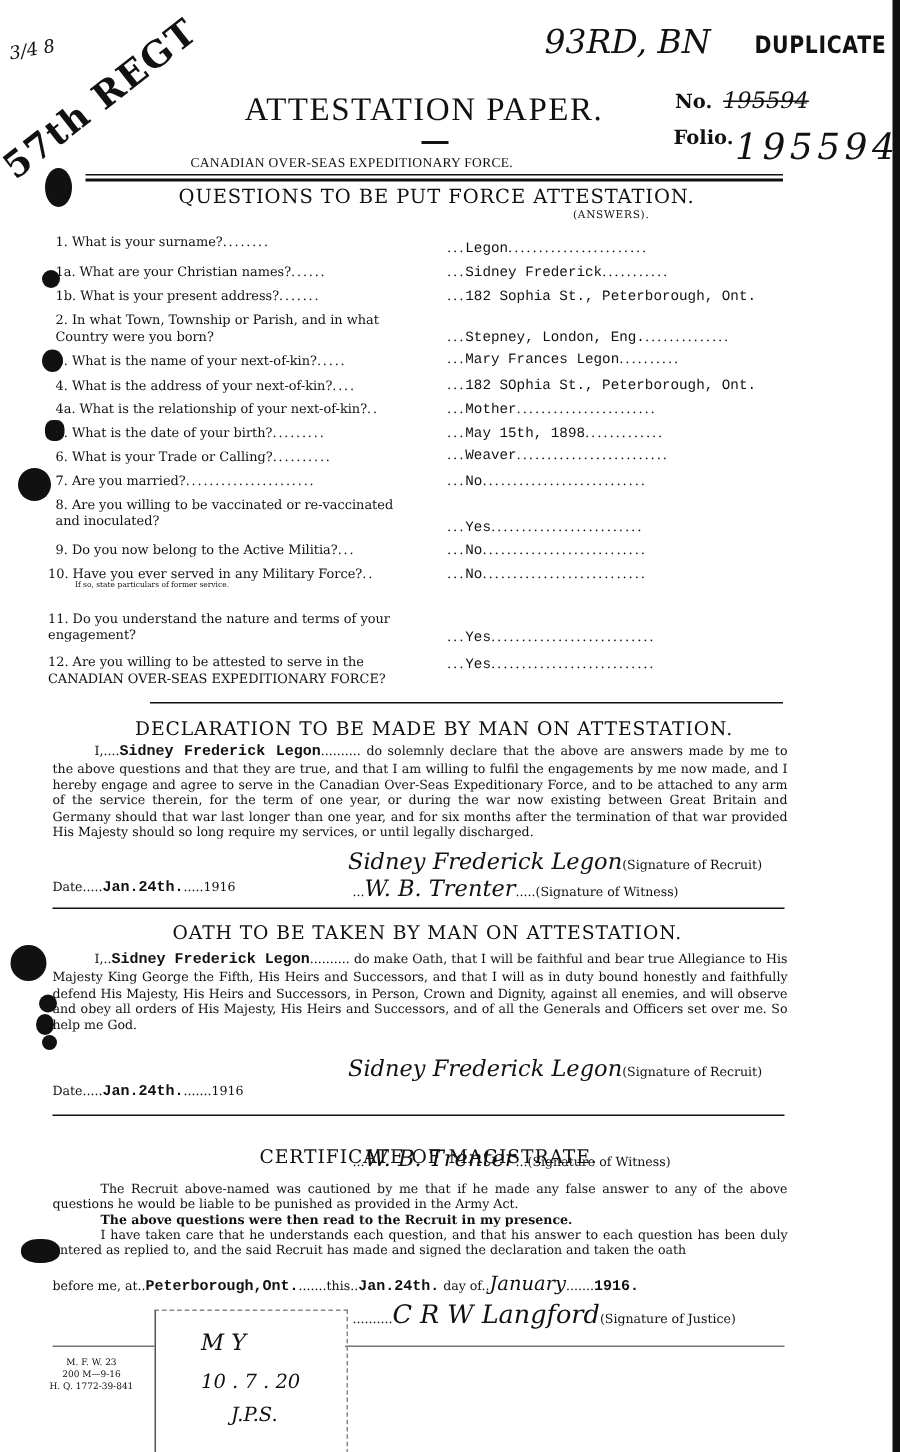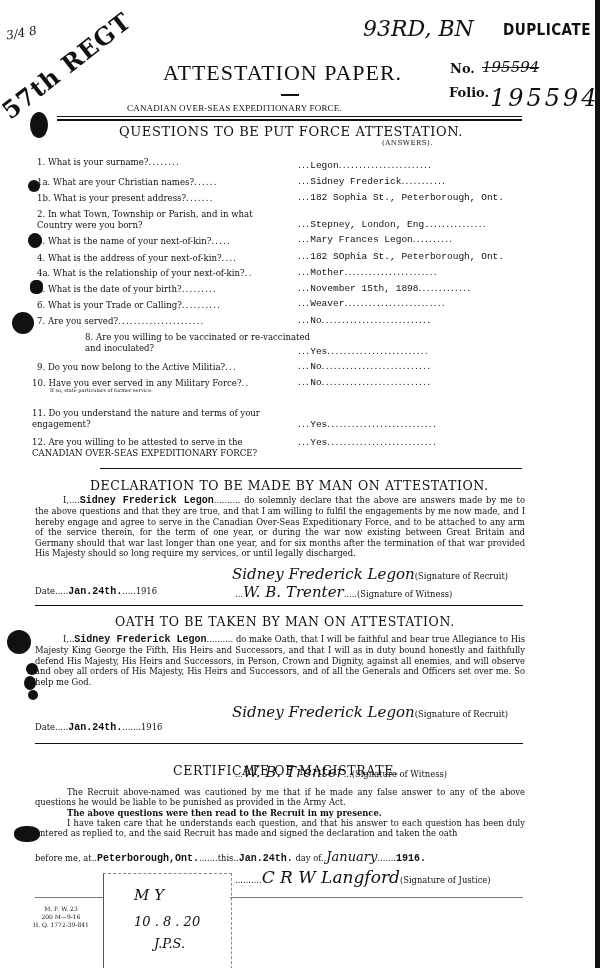--- a/index.html
+++ b/index.html
@@ -82,29 +82,29 @@
 <div class="q" style="top:236px;"><span>3.</span> <span>What is the name of your next-of-kin?</span><span class="dots">.....</span></div>
 <div class="a" style="top:234px;"><span class="dots">...</span><span class="val">Mary Frances Legon</span><span class="dots">..........</span></div>
 
 <div class="q" style="top:253px;"><span>4.</span> <span>What is the address of your next-of-kin?</span><span class="dots">....</span></div>
 <div class="a" style="top:251px;"><span class="dots">...</span><span class="val">182 SOphia St., Peterborough, Ont.</span></div>
 
 <div class="q" style="top:268px;"><span>4a.</span> <span>What is the relationship of your next-of-kin?</span><span class="dots">..</span></div>
 <div class="a" style="top:267px;"><span class="dots">...</span><span class="val">Mother</span><span class="dots">.......................</span></div>
 
 <div class="q" style="top:284px;"><span>5.</span> <span>What is the date of your birth?</span><span class="dots">.........</span></div>
-<div class="a" style="top:283px;"><span class="dots">...</span><span class="val">November 15th, 1898</span><span class="dots">.............</span></div>
+<div class="a" style="top:283px;"><span class="dots">...</span><span class="val">May 15th, 1898</span><span class="dots">.............</span></div>
 
 <div class="q" style="top:300px;"><span>6.</span> <span>What is your Trade or Calling?</span><span class="dots">..........</span></div>
 <div class="a" style="top:298px;"><span class="dots">...</span><span class="val">Weaver</span><span class="dots">.........................</span></div>
 
-<div class="q" style="top:316px;"><span>7.</span> <span>Are you served?</span><span class="dots">......................</span></div>
+<div class="q" style="top:316px;"><span>7.</span> <span>Are you married?</span><span class="dots">......................</span></div>
 <div class="a" style="top:315px;"><span class="dots">...</span><span class="val">No</span><span class="dots">...........................</span></div>
 
-<div class="q" style="top:332px;white-space:normal;width:235px;margin-left:48px;"><span>8.</span> <span>Are you willing to be vaccinated or re-vaccinated and inoculated?</span></div>
+<div class="q" style="top:332px;white-space:normal;width:235px;"><span>8.</span> <span>Are you willing to be vaccinated or re-vaccinated and inoculated?</span></div>
 <div class="a" style="top:346px;"><span class="dots">...</span><span class="val">Yes</span><span class="dots">.........................</span></div>
 
 <div class="q" style="top:362px;"><span>9.</span> <span>Do you now belong to the Active Militia?</span><span class="dots">...</span></div>
 <div class="a" style="top:361px;"><span class="dots">...</span><span class="val">No</span><span class="dots">...........................</span></div>
 
 <div class="q" style="top:378px;left:32px;"><span>10.</span> <span>Have you ever served in any Military Force?</span><span class="dots">..</span></div>
 <div class="smallnote">If so, state particulars of former service.</div>
 <div class="a" style="top:377px;"><span class="dots">...</span><span class="val">No</span><span class="dots">...........................</span></div>
 
 <div class="q" style="top:408px;left:32px;white-space:normal;width:240px;"><span>11.</span> <span>Do you understand the nature and terms of your engagement?</span></div>
@@ -143,15 +143,15 @@
 <div class="hr" style="left:230px;top:897px;width:293px;background:#777;"></div>
 <div class="hr" style="left:35px;top:897px;width:68px;background:#777;"></div>
 
 <div class="mfw">
   <div>M. F. W. 23</div>
   <div>200 M—9-16</div>
   <div>H. Q. 1772-39-841</div>
 </div>
 <div class="box">
   <div class="hand" style="position:absolute;left:30px;top:12px;font-size:15px;">M Y</div>
-  <div class="hand" style="position:absolute;left:30px;top:40px;font-size:13px;">10 . 8 . 20</div>
+  <div class="hand" style="position:absolute;left:30px;top:40px;font-size:13px;">10 . 7 . 20</div>
   <div class="hand" style="position:absolute;left:50px;top:62px;font-size:13px;">J.P.S.</div>
 </div>
 
 </body></html>

